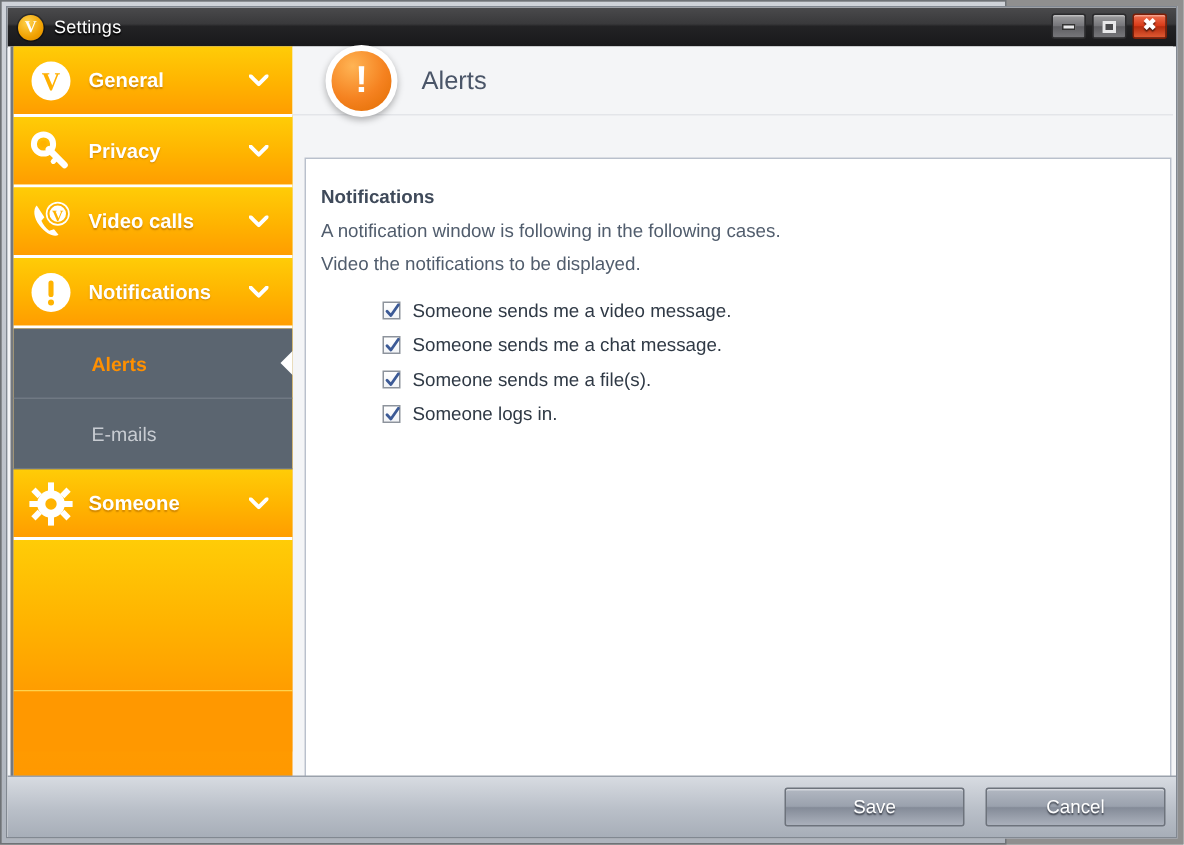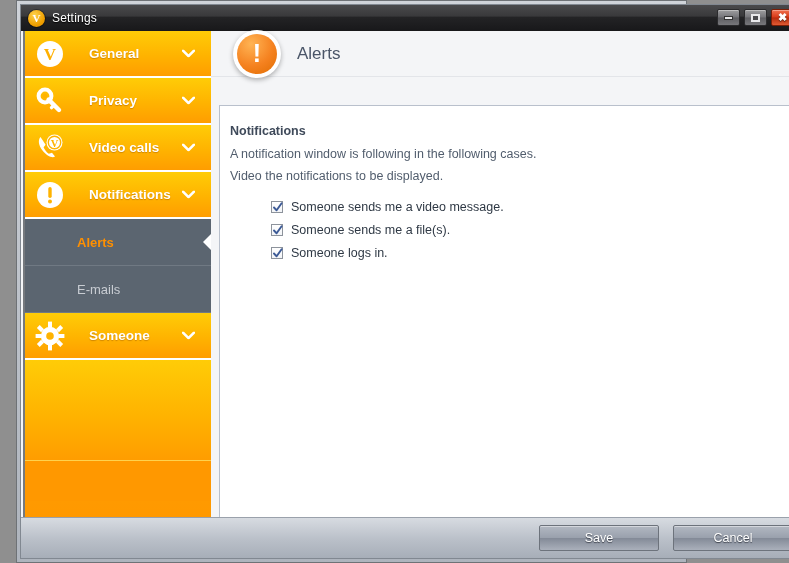--- a/index.html
+++ b/index.html
@@ -10,21 +10,21 @@
   body {
     width: 789px;
     height: 563px;
     overflow: hidden;
     font-family: "Liberation Sans", sans-serif;
   }
 
   
   .window {
     position: absolute;
-    left: 16px; top: 0;
+    left: 0; top: 0;
     width: 671px; height: 563px;
     box-sizing: border-box;
     border: 1px solid #6e7276;
     background: linear-gradient(to bottom, #cfd3d9 0%, #aeb4bd 100%);
     padding: 3px;
   }
   .window-inner {
     position: absolute;
     left: 3px; top: 3px;
     width: 781px; height: 555px;
@@ -125,21 +125,21 @@
     box-sizing: border-box;
     cursor: pointer;
   }
   .nav-icon {
     width: 34px; height: 34px;
     margin-left: 8px;
     flex: 0 0 auto;
     display: flex; align-items: center; justify-content: center;
   }
   .nav-label {
-    margin-left: 22px;
+    margin-left: 8px;
     color: #ffffff;
     font-size: 13.5px;
     font-weight: bold;
     text-shadow: 0 1px 1px rgba(170,100,0,.55);
   }
   .chev {
     position: absolute;
     right: 16px; top: 50%;
     transform: translateY(-55%);
     width: 13px; height: 8px;
@@ -428,20 +428,28 @@
           <div class="check-list">
             <div class="check-row">
               <span class="cbox">
                 <svg width="12" height="13" viewBox="0 0 12 13">
                   <path d="M2 6.5 L4.6 9.3 L9.6 2.2" stroke="#3c5a96" stroke-width="1.9" fill="none" stroke-linecap="round" stroke-linejoin="round"></path>
                 </svg>
               </span>
               <span class="check-label">Someone sends me a video message.</span>
             </div>
 
+            <div class="check-row">
+              <span class="cbox">
+                <svg width="12" height="13" viewBox="0 0 12 13">
+                  <path d="M2 6.5 L4.6 9.3 L9.6 2.2" stroke="#3c5a96" stroke-width="1.9" fill="none" stroke-linecap="round" stroke-linejoin="round"></path>
+                </svg>
+              </span>
+              <span class="check-label">Someone sends me a chat message.</span>
+            </div>
 
             <div class="check-row">
               <span class="cbox">
                 <svg width="12" height="13" viewBox="0 0 12 13">
                   <path d="M2 6.5 L4.6 9.3 L9.6 2.2" stroke="#3c5a96" stroke-width="1.9" fill="none" stroke-linecap="round" stroke-linejoin="round"></path>
                 </svg>
               </span>
               <span class="check-label">Someone sends me a file(s).</span>
             </div>
 

